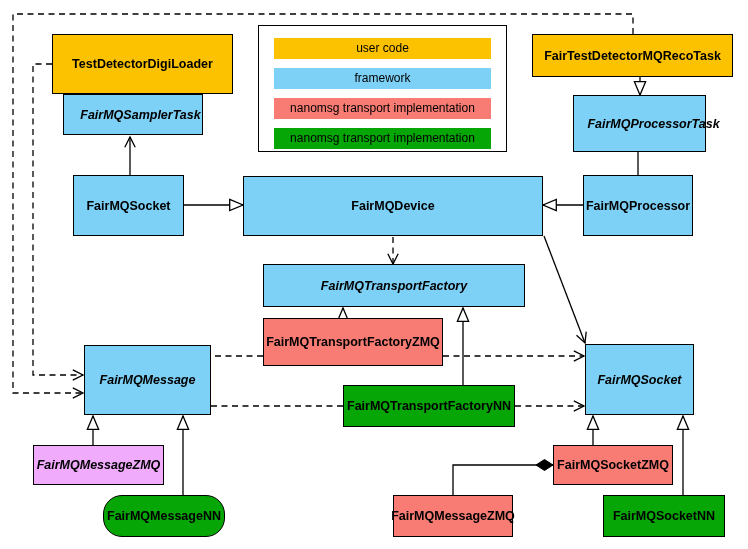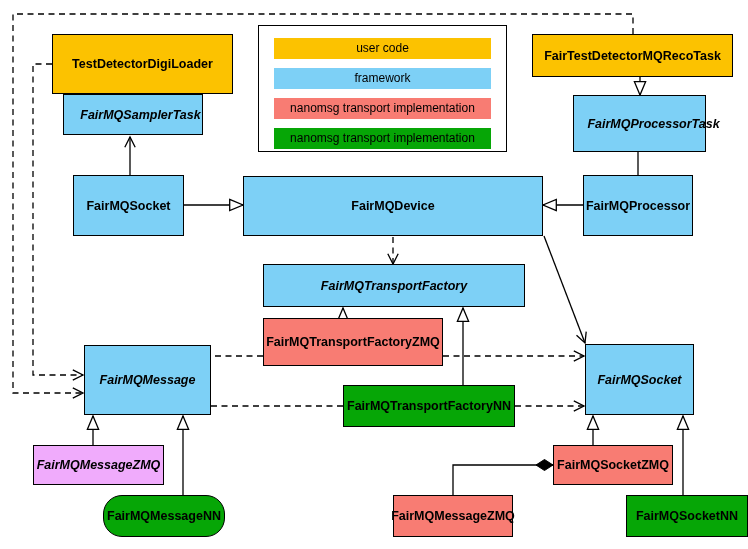--- a/index.html
+++ b/index.html
@@ -40,21 +40,21 @@
   .n-processor        { left: 583px; top: 175px; width: 110px; height: 61px; }
   .n-transportfactory { left: 263px; top: 264px; width: 262px; height: 43px; }
   .n-transportfactoryzmq { left: 263px; top: 318px; width: 180px; height: 48px; }
   .n-transportfactorynn  { left: 343px; top: 385px; width: 172px; height: 42px; }
   .n-message          { left: 84px;  top: 345px; width: 127px; height: 70px; }
   .n-socket           { left: 585px; top: 344px; width: 109px; height: 71px; }
   .n-messagezmq       { left: 33px;  top: 445px; width: 131px; height: 40px; }
   .n-messagenn        { left: 103px; top: 495px; width: 122px; height: 42px; border-radius: 19px; }
   .n-contextzmq       { left: 393px; top: 495px; width: 120px; height: 42px; }
   .n-socketzmq        { left: 553px; top: 445px; width: 120px; height: 40px; }
-  .n-socketnn         { left: 626px; top: 495px; width: 122px; height: 42px; }
+  .n-socketnn         { left: 603px; top: 495px; width: 122px; height: 42px; }
 
   .legend {
     position: absolute;
     left: 258px; top: 25px;
     width: 249px; height: 127px;
     box-sizing: border-box;
     border: 1.5px solid #000;
     background: #fff;
     padding-left: 43px;
   }

